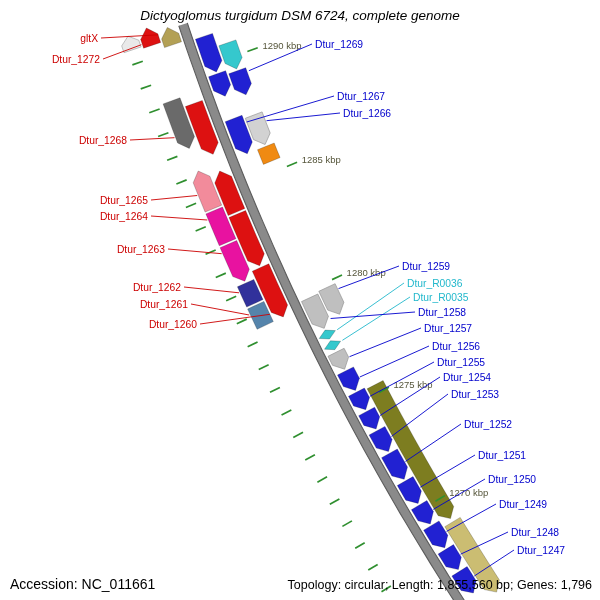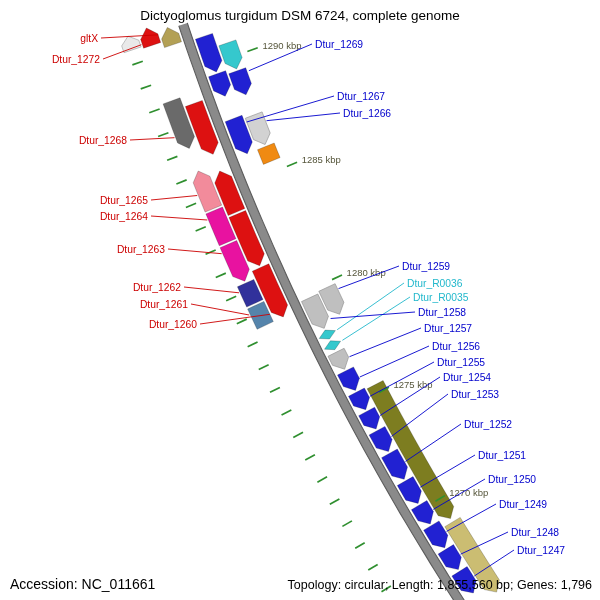--- a/index.html
+++ b/index.html
@@ -1,19 +1,19 @@
 <!DOCTYPE html>
 <html><head>
 <meta charset="utf-8">
 <style>
   html,body{margin:0;padding:0;background:#fff;}
   .page{position:relative;width:600px;height:600px;background:#ffffff;overflow:hidden;
         font-family:"Liberation Sans",sans-serif;}
   .title{position:absolute;top:8px;left:0;width:600px;text-align:center;
-         font-size:13.5px;color:#000;}
+         font-style:italic;font-size:13.5px;color:#000;}
   #track{position:absolute;top:0;left:0;}
   .status-left{position:absolute;bottom:8px;left:10px;font-size:14px;color:#000;}
   .status-right{position:absolute;bottom:8px;right:8px;font-size:12.5px;color:#000;}
   text{font-family:"Liberation Sans",sans-serif;}
 </style>
 </head>
 <body>
 
 <div class="page">
   <div class="title">Dictyoglomus turgidum DSM 6724, complete genome</div>

